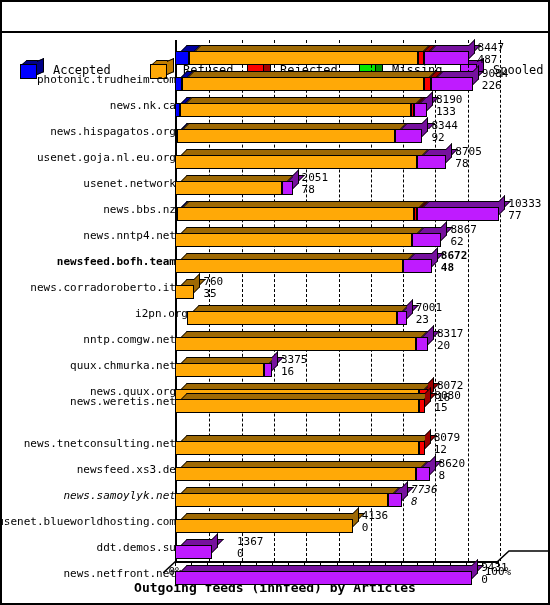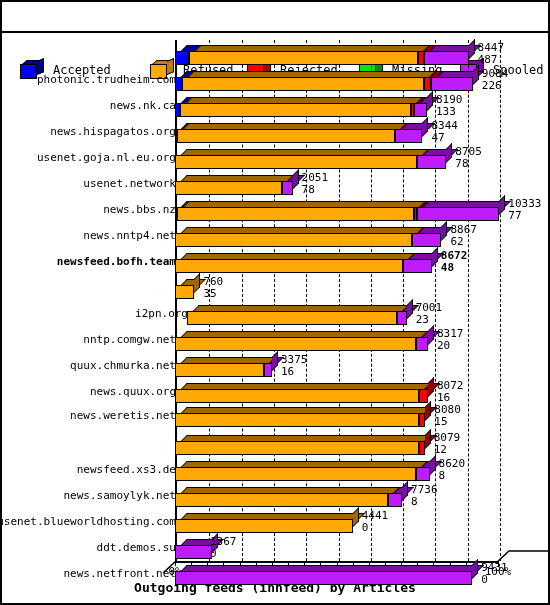--- a/index.html
+++ b/index.html
@@ -212,21 +212,21 @@
         <div class="cat">news.hispagatos.org</div>
         <div class="bar">
           <div class="segtop" style="left: 6px; top: -6px; width: 1.615px; background: rgb(0, 0, 158);"></div>
           <div class="seg" style="left: 0px; width: 1.615px; background: rgb(0, 0, 255);"></div>
           <div class="segtop" style="left: 7.615px; top: -6px; width: 218.025px; background: rgb(158, 105, 4);"></div>
           <div class="seg" style="left: 1.615px; width: 218.025px; background: rgb(255, 169, 7);"></div>
           <div class="segtop" style="left: 225.64px; top: -6px; width: 27.778px; background: rgb(118, 17, 158);"></div>
           <div class="seg" style="left: 219.64px; width: 27.778px; background: rgb(191, 27, 255);"></div>
           <div class="segside" style="left: 247.418px; background: rgb(118, 17, 158);"></div>
         </div>
-        <div class="vals" style="left: 429.418px; top: 2px;"><span>8344</span><span class="v2">47</span></div>
+        <div class="vals" style="left: 429.418px; top: 2px;"><span>8344</span><span class="v2">92</span></div>
       </div>
       <div class="row" style="top: 111px;">
         <div class="cat">usenet.goja.nl.eu.org</div>
         <div class="bar">
           <div class="segtop" style="left: 6px; top: -6px; width: 242.25px; background: rgb(158, 105, 4);"></div>
           <div class="seg" style="left: 0px; width: 242.25px; background: rgb(255, 169, 7);"></div>
           <div class="segtop" style="left: 248.25px; top: -6px; width: 29.07px; background: rgb(118, 17, 158);"></div>
           <div class="seg" style="left: 242.25px; width: 29.07px; background: rgb(191, 27, 255);"></div>
           <div class="segside" style="left: 271.32px; background: rgb(118, 17, 158);"></div>
         </div>
@@ -274,20 +274,21 @@
         <div class="bar">
           <div class="segtop" style="left: 6px; top: -6px; width: 227.715px; background: rgb(158, 105, 4);"></div>
           <div class="seg" style="left: 0px; width: 227.715px; background: rgb(255, 169, 7);"></div>
           <div class="segtop" style="left: 233.715px; top: -6px; width: 29.07px; background: rgb(118, 17, 158);"></div>
           <div class="seg" style="left: 227.715px; width: 29.07px; background: rgb(191, 27, 255);"></div>
           <div class="segside" style="left: 256.785px; background: rgb(118, 17, 158);"></div>
         </div>
         <div class="vals" style="left: 438.785px; top: 2px;"><span>8672</span><span class="v2">48</span></div>
       </div>
       <div class="row" style="top: 241px;">
+        <div class="cat">news.corradoroberto.it</div>
         <div class="bar">
           <div class="segtop" style="left: 6px; top: -6px; width: 19.38px; background: rgb(158, 105, 4);"></div>
           <div class="seg" style="left: 0px; width: 19.38px; background: rgb(255, 169, 7);"></div>
           <div class="segside" style="left: 19.38px; background: rgb(158, 105, 4);"></div>
         </div>
         <div class="vals" style="left: 201.38px; top: 2px;"><span>760</span><span class="v2">35</span></div>
       </div>
       <div class="row" style="top: 267px; margin-left: 12px;">
         <div class="cat">i2pn.org</div>
         <div class="bar">
@@ -325,80 +326,81 @@
         <div class="cat">news.quux.org</div>
         <div class="bar">
           <div class="segtop" style="left: 6px; top: -6px; width: 243.865px; background: rgb(158, 105, 4);"></div>
           <div class="seg" style="left: 0px; width: 243.865px; background: rgb(255, 169, 7);"></div>
           <div class="segtop" style="left: 249.865px; top: -6px; width: 9.044px; background: rgb(155, 0, 0);"></div>
           <div class="seg" style="left: 243.865px; width: 9.044px; background: rgb(250, 0, 0);"></div>
           <div class="segside" style="left: 252.909px; background: rgb(155, 0, 0);"></div>
         </div>
         <div class="vals" style="left: 434.909px; top: 2px;"><span>8072</span><span class="v2">16</span></div>
       </div>
-      <div class="row" style="top: 369px;">
+      <div class="row" style="top: 355px;">
         <div class="cat">news.weretis.net</div>
         <div class="bar">
           <div class="segtop" style="left: 6px; top: -6px; width: 243.865px; background: rgb(158, 105, 4);"></div>
           <div class="seg" style="left: 0px; width: 243.865px; background: rgb(255, 169, 7);"></div>
           <div class="segtop" style="left: 249.865px; top: -6px; width: 6.46px; background: rgb(155, 0, 0);"></div>
           <div class="seg" style="left: 243.865px; width: 6.46px; background: rgb(250, 0, 0);"></div>
           <div class="segside" style="left: 250.325px; background: rgb(155, 0, 0);"></div>
         </div>
         <div class="vals" style="left: 432.325px; top: 2px;"><span>8080</span><span class="v2">15</span></div>
       </div>
       <div class="row" style="top: 397px;">
+        <div class="cat">news.tnetconsulting.net</div>
         <div class="bar">
           <div class="segtop" style="left: 6px; top: -6px; width: 243.865px; background: rgb(158, 105, 4);"></div>
           <div class="seg" style="left: 0px; width: 243.865px; background: rgb(255, 169, 7);"></div>
           <div class="segtop" style="left: 249.865px; top: -6px; width: 5.814px; background: rgb(155, 0, 0);"></div>
           <div class="seg" style="left: 243.865px; width: 5.814px; background: rgb(250, 0, 0);"></div>
           <div class="segside" style="left: 249.679px; background: rgb(155, 0, 0);"></div>
         </div>
         <div class="vals" style="left: 431.679px; top: 2px;"><span>8079</span><span class="v2">12</span></div>
       </div>
       <div class="row" style="top: 423px;">
         <div class="cat">newsfeed.xs3.de</div>
         <div class="bar">
           <div class="segtop" style="left: 6px; top: -6px; width: 240.635px; background: rgb(158, 105, 4);"></div>
           <div class="seg" style="left: 0px; width: 240.635px; background: rgb(255, 169, 7);"></div>
           <div class="segtop" style="left: 246.635px; top: -6px; width: 13.889px; background: rgb(118, 17, 158);"></div>
           <div class="seg" style="left: 240.635px; width: 13.889px; background: rgb(191, 27, 255);"></div>
           <div class="segside" style="left: 254.524px; background: rgb(118, 17, 158);"></div>
         </div>
         <div class="vals" style="left: 436.524px; top: 2px;"><span>8620</span><span class="v2">8</span></div>
       </div>
-      <div class="row" style="top: 449px;">
+      <div class="row" style="top: 449px; font-style: italic;">
         <div class="cat">news.samoylyk.net</div>
         <div class="bar">
           <div class="segtop" style="left: 6px; top: -6px; width: 213.18px; background: rgb(158, 105, 4);"></div>
           <div class="seg" style="left: 0px; width: 213.18px; background: rgb(255, 169, 7);"></div>
           <div class="segtop" style="left: 219.18px; top: -6px; width: 13.889px; background: rgb(118, 17, 158);"></div>
           <div class="seg" style="left: 213.18px; width: 13.889px; background: rgb(191, 27, 255);"></div>
           <div class="segside" style="left: 227.069px; background: rgb(118, 17, 158);"></div>
         </div>
         <div class="vals" style="left: 409.069px; top: 2px;"><span>7736</span><span class="v2">8</span></div>
       </div>
       <div class="row" style="top: 475px;">
         <div class="cat">usenet.blueworldhosting.com</div>
         <div class="bar">
           <div class="segtop" style="left: 6px; top: -6px; width: 177.65px; background: rgb(158, 105, 4);"></div>
           <div class="seg" style="left: 0px; width: 177.65px; background: rgb(255, 169, 7);"></div>
           <div class="segside" style="left: 177.65px; background: rgb(158, 105, 4);"></div>
         </div>
-        <div class="vals" style="left: 359.65px; top: 2px;"><span>4441</span><span class="v2">0</span></div>
+        <div class="vals" style="left: 359.65px; top: 2px;"><span>4136</span><span class="v2">0</span></div>
       </div>
       <div class="row" style="top: 501px;">
         <div class="cat">ddt.demos.su</div>
         <div class="bar">
           <div class="segtop" style="left: 6px; top: -6px; width: 37.145px; background: rgb(118, 17, 158);"></div>
           <div class="seg" style="left: 0px; width: 37.145px; background: rgb(191, 27, 255);"></div>
           <div class="segside" style="left: 37.145px; background: rgb(118, 17, 158);"></div>
         </div>
-        <div class="vals" style="left: 208px; top: 2px;"><span>1367</span><span class="v2">0</span></div>
+        <div class="vals" style="left: 235px; top: 2px;"><span>1367</span><span class="v2">0</span></div>
       </div>
       <div class="row" style="top: 527px;">
         <div class="cat">news.netfront.net</div>
         <div class="bar">
           <div class="segtop" style="left: 6px; top: -6px; width: 297.16px; background: rgb(118, 17, 158);"></div>
           <div class="seg" style="left: 0px; width: 297.16px; background: rgb(191, 27, 255);"></div>
           <div class="segside" style="left: 297.16px; background: rgb(118, 17, 158);"></div>
         </div>
         <div class="vals" style="left: 479.16px; top: 2px;"><span>9431</span><span class="v2">0</span></div>
       </div>

